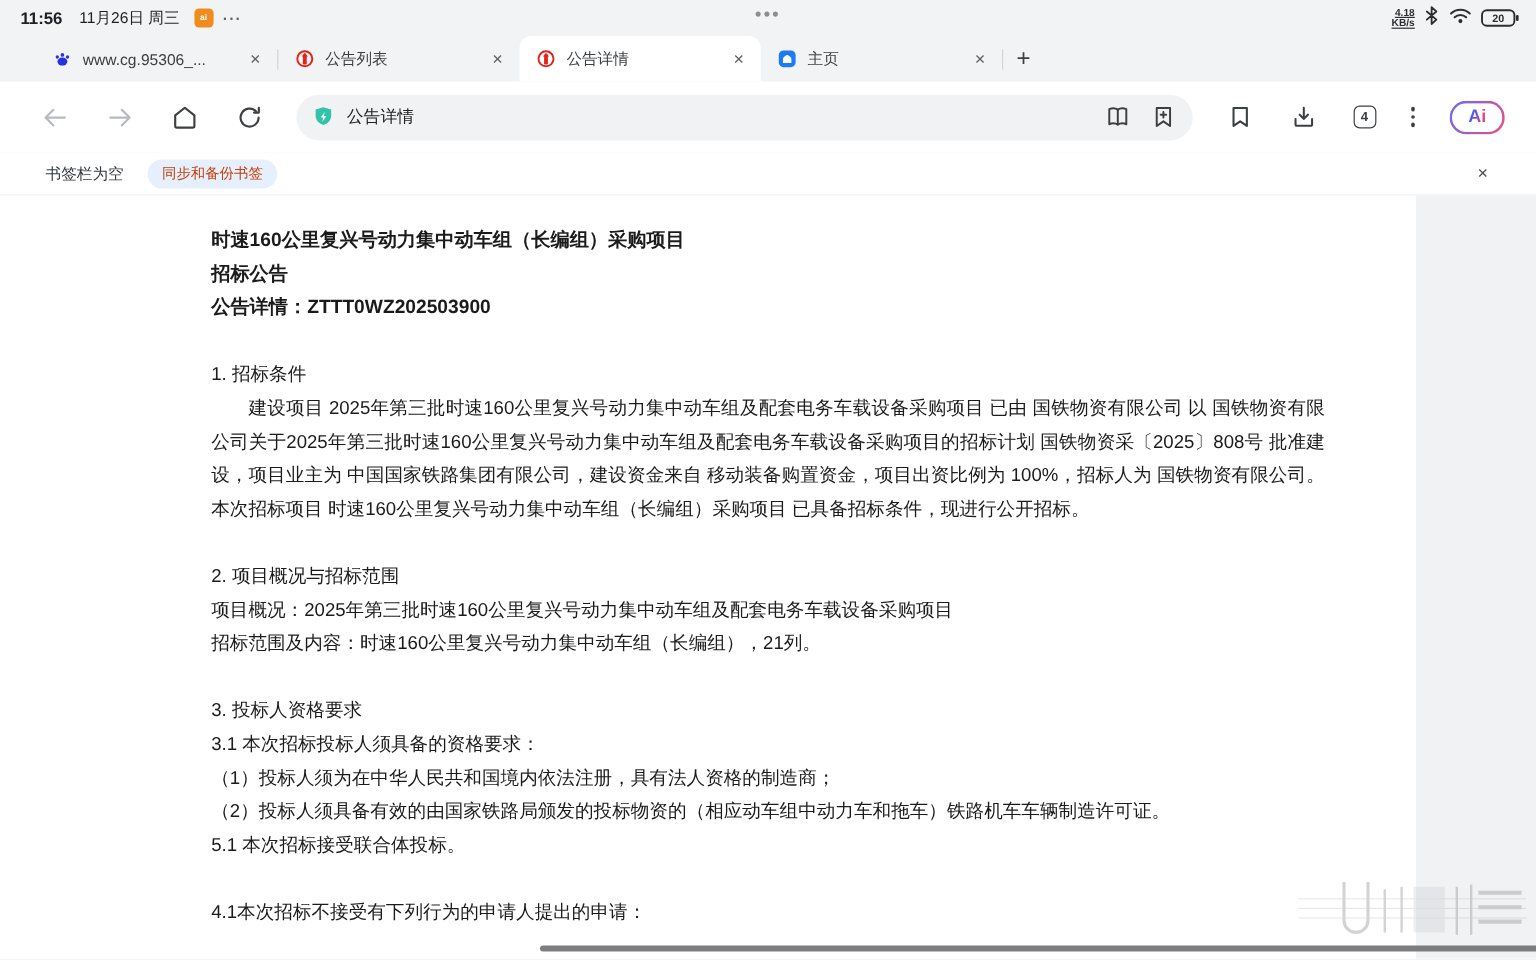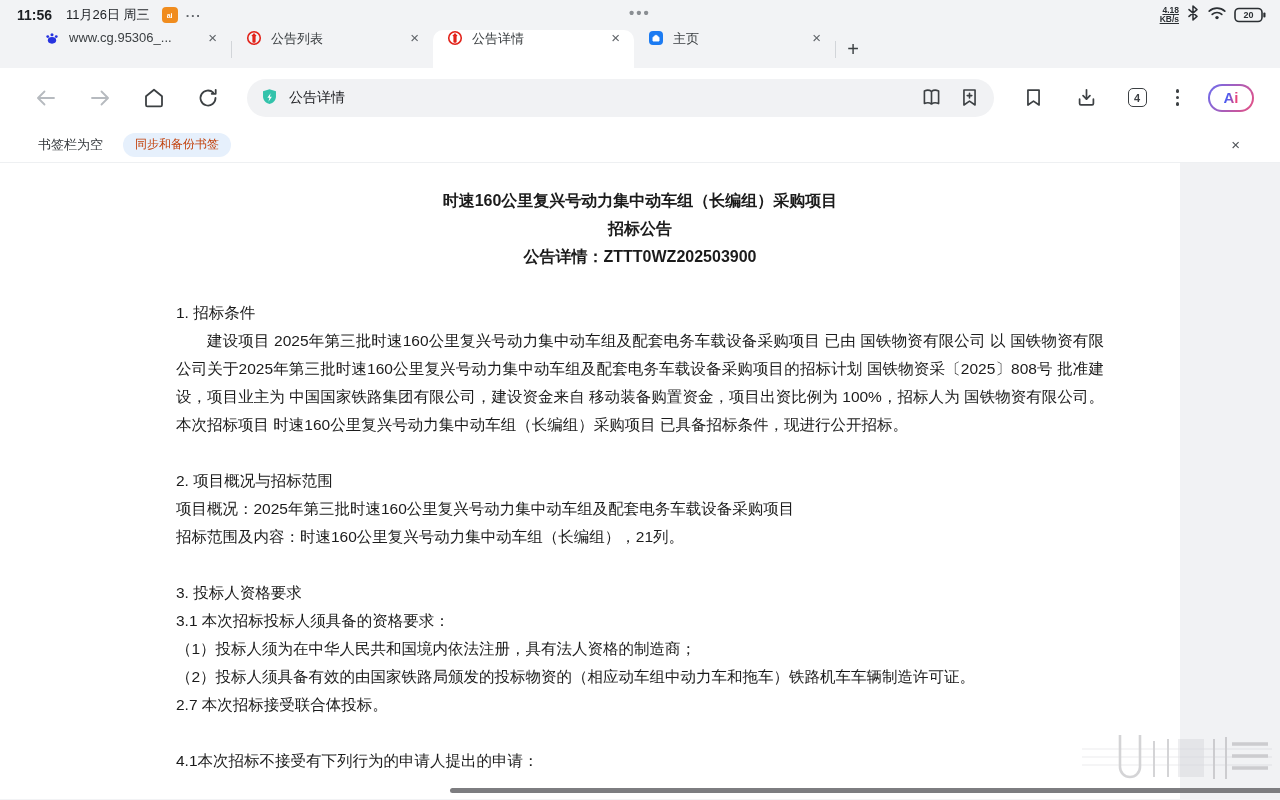--- a/index.html
+++ b/index.html
@@ -15,21 +15,21 @@
     margin-left:12px; display:flex; align-items:center; justify-content:center;
     color:#fff; font-size:7px; font-weight:700; }
   .sb-dots { margin-left:8px; color:#5f6368; font-size:13px; letter-spacing:1px; font-weight:700; }
   .sb-center-dots { position:absolute; left:50%; transform:translateX(-50%);
     color:#8a8e93; font-size:15px; letter-spacing:2px; font-weight:700; top:4px; }
   .sb-right { margin-left:auto; display:flex; align-items:center; gap:7px; }
   .sb-speed { text-align:right; font-size:8.5px; line-height:9px; color:#2b2f33; font-weight:600;text-decoration:underline; }
 
   
   .tabstrip { height:38px; background:#f2f3f5; display:flex; align-items:flex-end; padding-left:30px; }
-  .tab { width:201px; height:38px; display:flex; padding:0 10px 0 14px;
+  .tab { width:201px; height:38px; display:flex; align-items:center; padding:0 10px 0 14px;
     font-size:13px; color:#3c4043; position:relative; cursor:default; }
   .tab.active { background:#ffffff; border-radius:10px 10px 0 0; }
   .tab .favicon { width:16px; height:16px; margin-right:9px; flex:0 0 auto; }
   .tab .tab-title { flex:1 1 auto; white-space:nowrap; overflow:hidden; }
   .tab .tab-close { color:#5f6368; font-size:15px; padding:0 4px; line-height:1; }
   .tab-sep { width:1px; height:17px; background:#d2d5d9; margin-bottom:10px; }
   .newtab { width:34px; height:38px; display:flex; align-items:center; justify-content:center;
     font-size:20px; color:#3c4043; font-weight:300; }
 
   
@@ -58,21 +58,21 @@
   .bm-empty { font-size:13px; color:#33373b; }
   .bm-sync { margin-left:20px; height:24px; padding:0 12px; border-radius:13px;
     background:#e6f0fc; color:#c2410c; font-size:12px; display:flex; align-items:center; }
   .bm-close { margin-left:auto; color:#4d5156; font-size:15px; padding:2px 6px; }
 
   
   .content { position:relative; height:636px; background:#ffffff; overflow:hidden; }
   .gutter { position:absolute; top:0; right:0; width:100px; height:100%; background:#f1f2f4; }
   .doc { position:absolute; left:176px; top:24px; width:928px; color:#1b1b1b;
     font-size:15.5px; line-height:28px; font-weight:500; }
-  .doc-title { text-align:center; font-weight:700; font-size:16px; }
+  .doc-title { font-weight:700; font-size:16px; }
   .doc-section { margin-top:28px; }
   .doc p { margin:0; }
   .p-indent { text-indent:2em; text-align:justify; }
   .hscrollbar { position:absolute; left:450px; right:0; bottom:6px; height:5px;
     background:#7d7d80; border-radius:3px 0 0 3px; z-index:5; }
   .artifact { position:absolute; right:8px; bottom:10px; opacity:.75; }
 </style>
 </head>
 <body>
 
@@ -267,21 +267,21 @@
       <p>2. 项目概况与招标范围</p>
       <p>项目概况：2025年第三批时速160公里复兴号动力集中动车组及配套电务车载设备采购项目</p>
       <p>招标范围及内容：时速160公里复兴号动力集中动车组（长编组），21列。</p>
     </div>
 
     <div class="doc-section">
       <p>3. 投标人资格要求</p>
       <p>3.1 本次招标投标人须具备的资格要求：</p>
       <p>（1）投标人须为在中华人民共和国境内依法注册，具有法人资格的制造商；</p>
       <p>（2）投标人须具备有效的由国家铁路局颁发的投标物资的（相应动车组中动力车和拖车）铁路机车车辆制造许可证。</p>
-      <p>2.7 本次招标接受联合体投标。</p>
+      <p>5.1 本次招标接受联合体投标。</p>
     </div>
 
     <div class="doc-section">
       <p>4.1本次招标不接受有下列行为的申请人提出的申请：</p>
     </div>
   </div>
 
   <svg class="artifact" width="190" height="62" viewBox="0 0 190 62">
     <g stroke="#97979c" fill="none" opacity="0.55">
       <path d="M0 22h190M0 30h190M0 38h190" stroke-width="0.8" opacity="0.6"></path>

